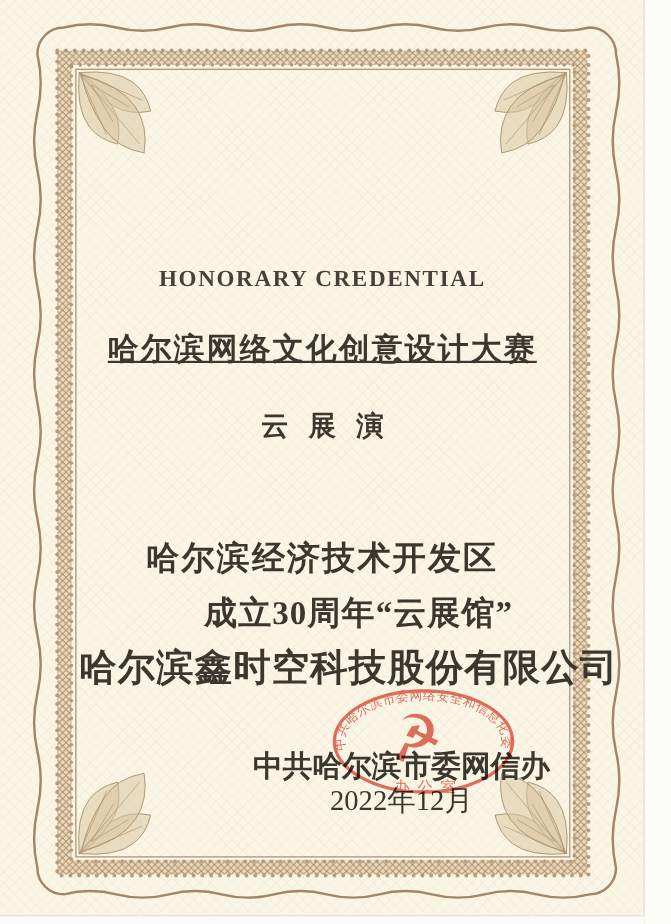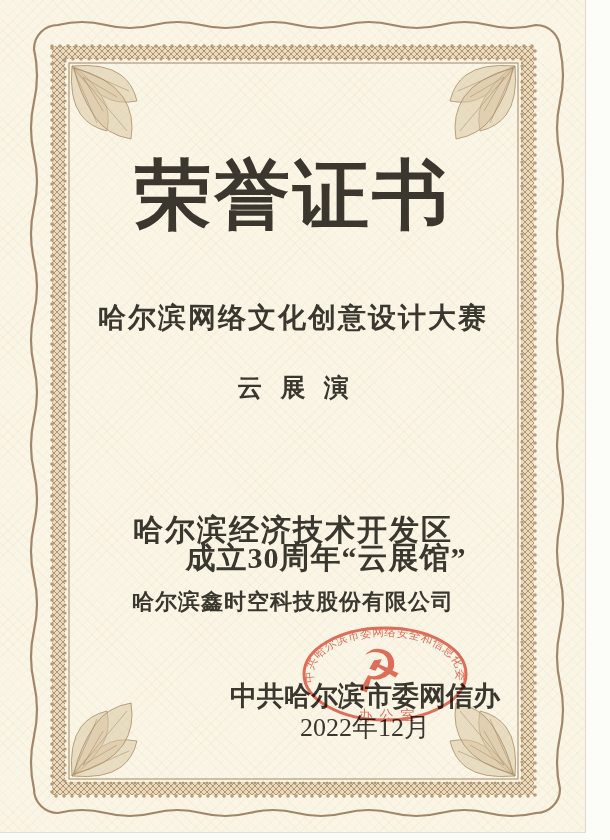--- a/index.html
+++ b/index.html
@@ -13,27 +13,27 @@
       repeating-linear-gradient(45deg, rgba(178,148,108,0.055) 0 1px, transparent 1px 7px),
       repeating-linear-gradient(-45deg, rgba(178,148,108,0.055) 0 1px, transparent 1px 7px);
     font-family:"Liberation Serif","DejaVu Serif",serif;
     color:#3a372f;
   }
   .frame{position:absolute;left:0;top:0;}
   .content{position:absolute;left:0;top:0;width:586px;height:840px;}
   .line{position:absolute;left:0;width:100%;text-align:center;line-height:1.05;white-space:nowrap;}
   .title-cn{top:156px;font-size:76px;font-weight:700;letter-spacing:3px;color:#3b372f;}
   .title-en{top:242px;font-size:21px;font-weight:700;letter-spacing:1.5px;color:#45413a;}
-  .competition{top:303px;font-size:28px;font-weight:700;letter-spacing:2px;}
+  .competition{top:303px;font-size:28px;font-weight:700;letter-spacing:2px;text-decoration:underline;}
   .category{top:375px;font-size:25px;font-weight:700;letter-spacing:6px;text-indent:6px;}
   .award{top:404px;font-size:62px;font-weight:700;font-style:italic;letter-spacing:30px;text-indent:30px;
          color:#e4482a;font-family:"DejaVu Serif","Liberation Serif",serif;}
-  .proj1{top:514px;font-size:30px;font-weight:600;letter-spacing:2px;}
+  .proj1{top:492px;font-size:30px;font-weight:600;letter-spacing:2px;}
   .proj2{top:542px;font-size:30px;font-weight:600;letter-spacing:1px;margin-left:33px;}
-  .recipient{top:590px;font-size:22px;font-weight:700;letter-spacing:1px;}
+  .recipient{top:590px;font-size:34px;font-weight:700;letter-spacing:1px;padding-left:24px;}
   .issuer{top:682px;font-size:27px;font-weight:600;transform:translateX(72px);}
   .date{top:714px;font-size:26px;font-weight:500;transform:translateX(72px);}
   .seal{position:absolute;left:293px;top:600px;mix-blend-mode:multiply;opacity:0.82;}
   .edge-right{position:absolute;top:0;right:0;width:24px;height:100%;
               background:#fcfcf9;border-left:1px solid #ddd9cd;}
   .edge-bottom{position:absolute;left:0;right:24px;bottom:0;height:7px;
                background:#fbfbf7;border-top:1px solid #e3dfd4;}
 </style>
 </head>
 <body>
@@ -61,21 +61,21 @@
     <rect x="65" y="59" width="457" height="724" fill="none" stroke="#b1946f" stroke-width="3.2" stroke-dasharray="0 8" stroke-linecap="round" opacity="0.9"></rect>
     <rect x="69" y="63" width="449" height="716" fill="none" stroke="#a8906f" stroke-width="1.1"></rect>
 
     <use href="#leaf" transform="translate(69,63)"></use>
     <use href="#leaf" transform="translate(518,63) scale(-1,1)"></use>
     <use href="#leaf" transform="translate(69,779) scale(1,-1)"></use>
     <use href="#leaf" transform="translate(518,779) scale(-1,-1)"></use>
   </svg>
 
   <div class="content">
-    <div class="line title-cn">荣誉证书</div>
+    <div class="line title-en">HONORARY CREDENTIAL</div>
     <div class="line competition">哈尔滨网络文化创意设计大赛</div>
     <div class="line category">云 展 演</div>
     <div class="line proj1">哈尔滨经济技术开发区</div>
     <div class="line proj2">成立30周年“云展馆”</div>
     <div class="line recipient">哈尔滨鑫时空科技股份有限公司</div>
     <div class="line issuer">中共哈尔滨市委网信办</div>
     <div class="line date">2022年12月</div>
   </div>
 
   <svg class="seal" width="190" height="160" viewBox="0 0 190 160">

